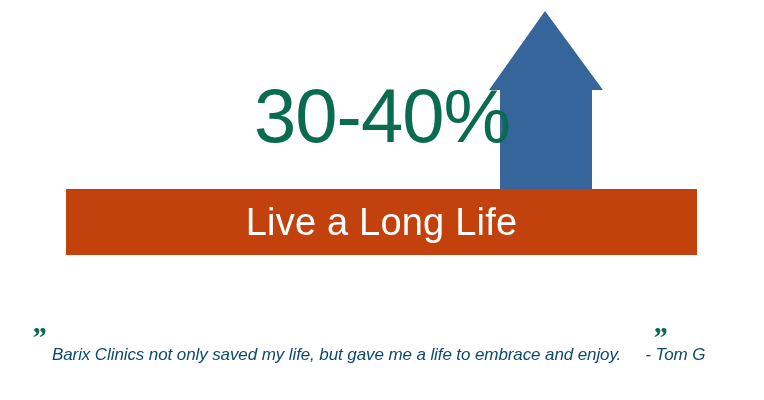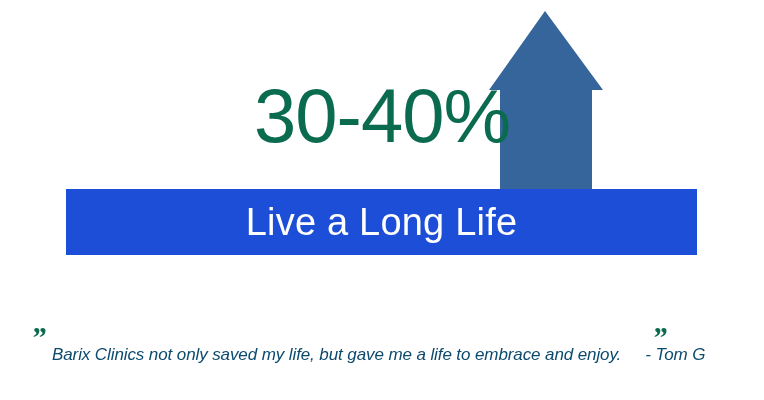--- a/index.html
+++ b/index.html
@@ -53,21 +53,21 @@
     margin-left: 40px;
   }
 
   
   #headline-banner {
     position: absolute;
     left: 66px;
     top: 189px;
     width: 631px;
     height: 66px;
-    background: #1d4ed8;
+    background: #c2410c;
     z-index: 4;
     display: flex;
     align-items: center;
     justify-content: center;
   }
   #headline-banner .headline-text {
     color: #ffffff;
     font-size: 38px;
     font-weight: 400;
     letter-spacing: 0.2px;

